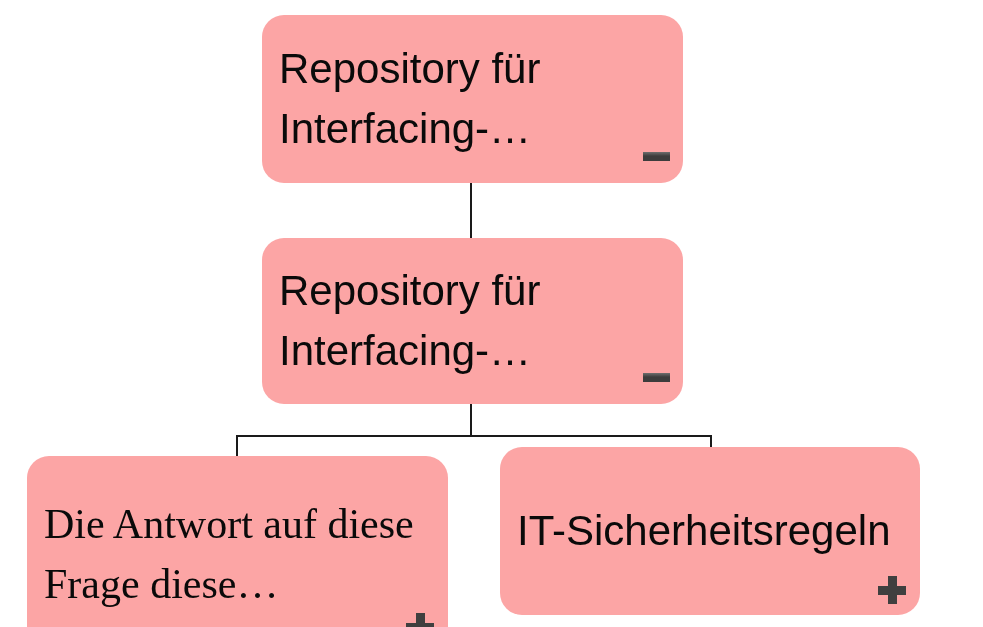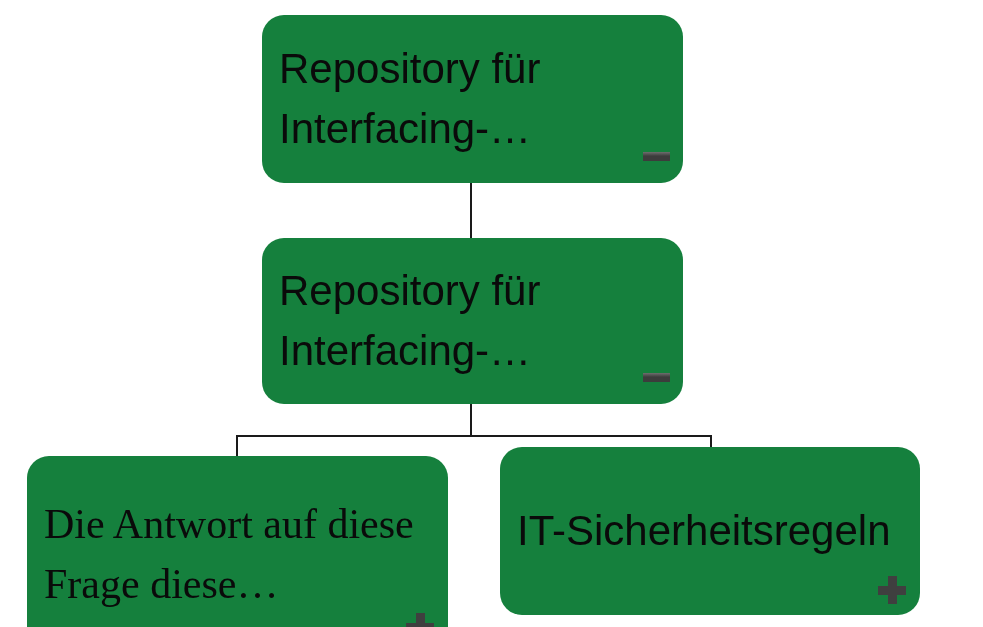--- a/index.html
+++ b/index.html
@@ -10,21 +10,21 @@
     position: relative;
     width: 983px;
     height: 627px;
     background: #ffffff;
     overflow: hidden;
   }
 
   
   .node {
     position: absolute;
-    background: #15803d;
+    background: #fca5a5;
     border-radius: 22px;
     display: flex;
     flex-direction: column;
     justify-content: center;
     padding-left: 17px;
     padding-right: 48px;
     font-size: 42px;
     line-height: 60px;
     color: #0a0a0a;
     letter-spacing: 0;

